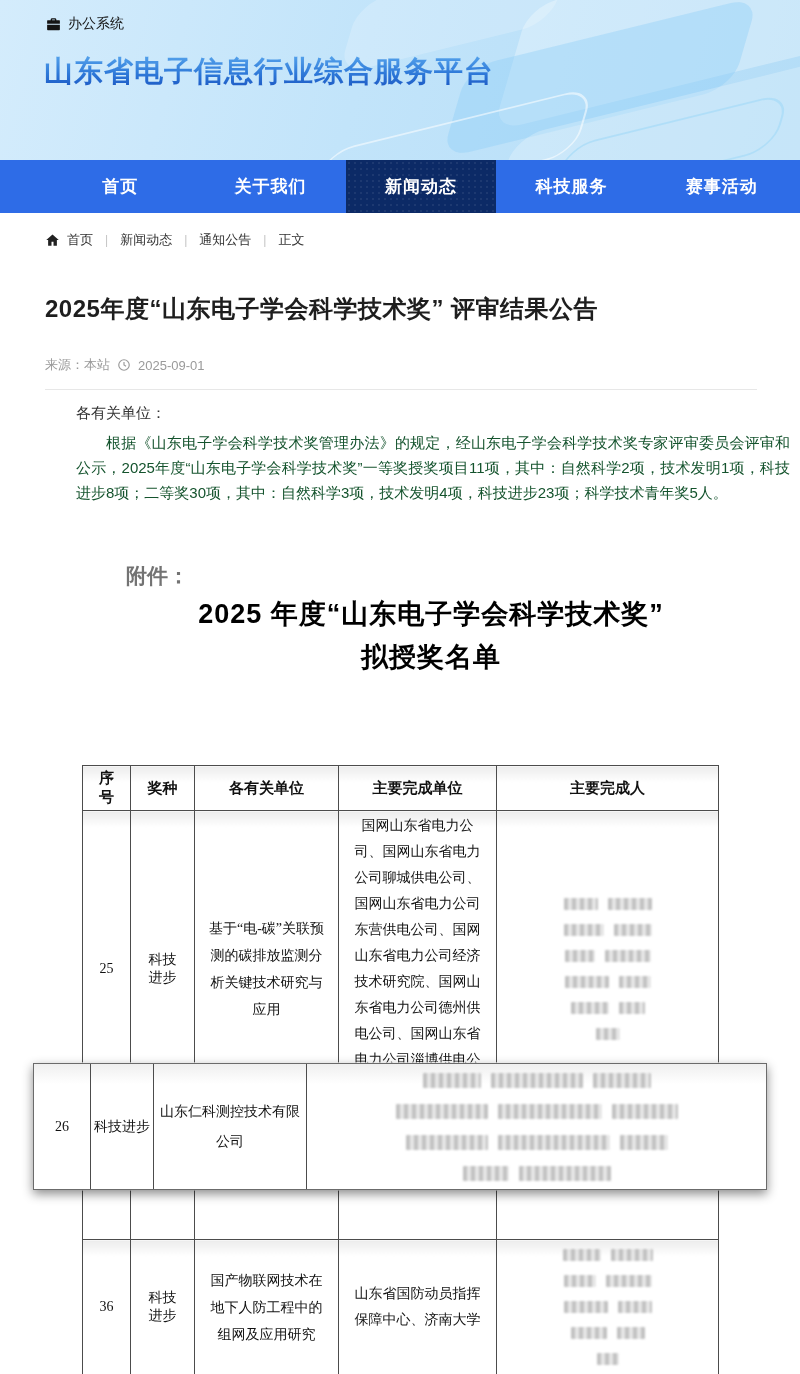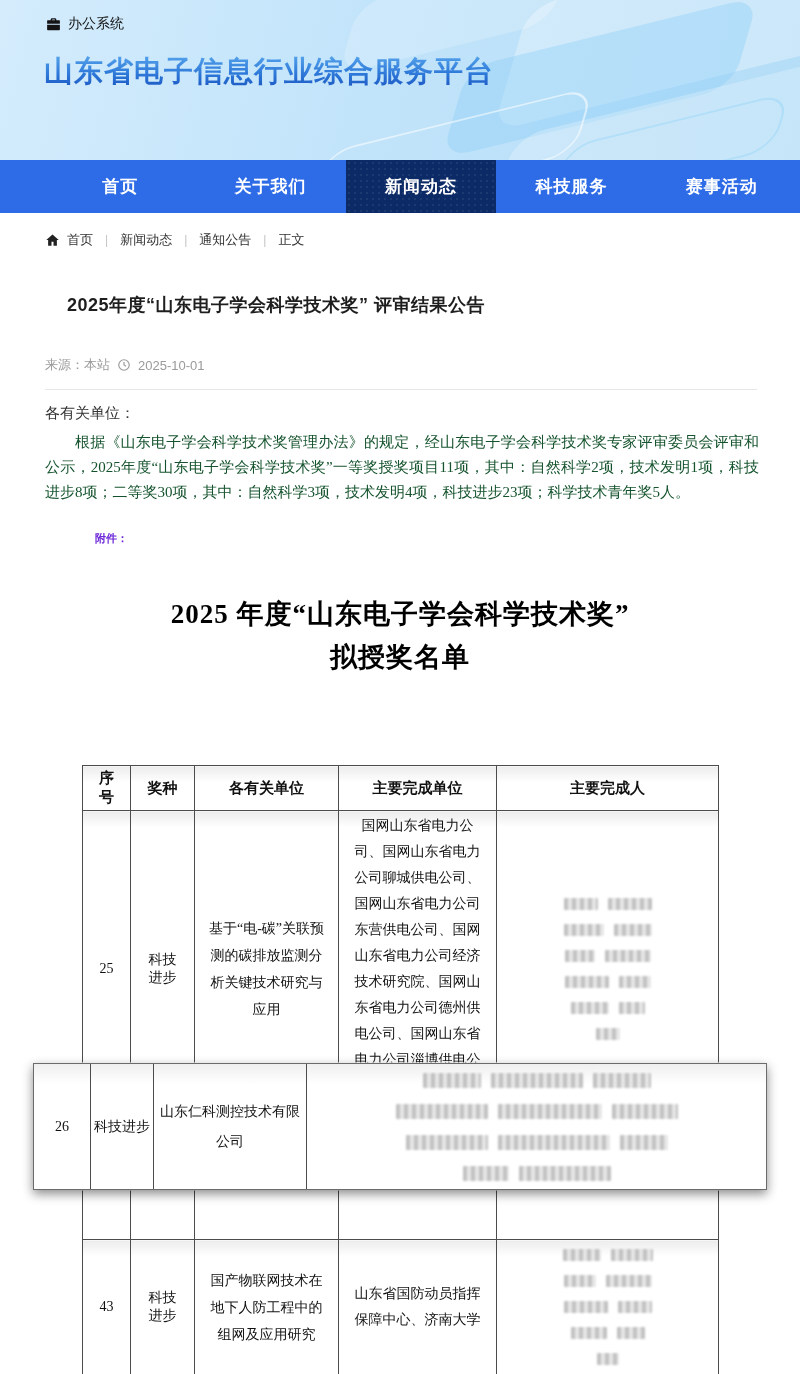--- a/index.html
+++ b/index.html
@@ -51,30 +51,30 @@
     background-size:6px 6px;
   }
 
   
   .crumbs { position:absolute; left:45px; top:231px; display:flex; align-items:center; font-size:13px; color:#333; }
   .crumbs svg { width:15px; height:15px; fill:#222; margin-right:7px; }
   .crumb { cursor:pointer; }
   .crumb-sep { color:#c4c4c4; margin:0 12px; font-size:12px; }
 
   
-  .art-title { position:absolute; left:45px; top:293px; width:712px; font-size:18px; font-weight:800; color:#1e1e1e; letter-spacing:0.5px;margin-left:22px; }
+  .art-title { position:absolute; left:45px; top:293px; width:712px; font-size:24px; font-weight:800; color:#1e1e1e; letter-spacing:0.5px; }
   .art-meta { position:absolute; left:45px; top:356px; display:flex; align-items:center; gap:7px; font-size:13px; color:#9a9a9a; }
   .art-meta svg { width:14px; height:14px; stroke:#9a9a9a; fill:none; stroke-width:2; }
   .rule { position:absolute; left:45px; top:389px; width:712px; height:1px; background:#e7e7e7; }
 
   
-  .doc-font { font-family:Liberation Serif, serif; }
+  .doc-font { font-family:Liberation Sans, sans-serif;margin-left:31px; }
   .salutation { position:absolute; left:45px; top:404px; font-size:15px; color:#333; }
   .body-p { position:absolute; left:45px; top:430px; width:714px; font-size:15px; line-height:25px; color:#14532d; text-indent:2em; text-align:justify; }
-  .attach { position:absolute; left:95px; top:531px; font-size:11px; font-weight:600; color:#6d28d9; }
+  .attach { position:absolute; left:95px; top:562px; font-size:21px; font-weight:600; color:#737373; }
   .list-title { position:absolute; left:0; width:800px; text-align:center; font-weight:700; color:#000; font-size:27px; letter-spacing:1px; }
   .lt1 { top:596px; }
   .lt2 { top:639px; }
 
   
   table.award {
     position:absolute; left:82px; top:765px; width:636px;
     border-collapse:collapse; table-layout:fixed;
     font-family:"Liberation Serif", serif; color:#111;
   }
@@ -164,21 +164,21 @@
     <span class="crumb">正文</span>
   </div>
 
   <h1 class="art-title">2025年度“山东电子学会科学技术奖” 评审结果公告</h1>
   <div class="art-meta">
     <span>来源：本站</span>
     <svg viewBox="0 0 24 24">
         <circle cx="12" cy="12" r="9"></circle>
         <path d="M12 7v5l3.5 2"></path>
       </svg>
-    <span>2025-10-01</span>
+    <span>2025-09-01</span>
   </div>
   <div class="rule"></div>
 
   <div class="salutation doc-font">各有关单位：</div>
   <div class="body-p doc-font">根据《山东电子学会科学技术奖管理办法》的规定，经山东电子学会科学技术奖专家评审委员会评审和公示，2025年度“山东电子学会科学技术奖”一等奖授奖项目11项，其中：自然科学2项，技术发明1项，科技进步8项；二等奖30项，其中：自然科学3项，技术发明4项，科技进步23项；科学技术青年奖5人。</div>
   <div class="attach doc-font">附件：</div>
   <div class="list-title doc-font lt1">2025 年度“山东电子学会科学技术奖”</div>
   <div class="list-title doc-font lt2">拟授奖名单</div>
 
   <table class="award">
@@ -231,21 +231,21 @@
       </td>
     </tr>
     <tr style="height:112px">
       <td></td>
           <td></td>
           <td></td>
           <td></td>
           <td></td>
     </tr>
     <tr style="height:128px">
-      <td>43</td>
+      <td>36</td>
       <td>科技进步</td>
       <td class="cell-proj">国产物联网技术在地下人防工程中的组网及应用研究</td>
       <td class="cell-org">山东省国防动员指挥保障中心、济南大学</td>
       <td>
         <div class="blur-wrap">
               <div class="blur-line">
                 <span class="blur-seg" style="width: 38px;"></span>
                 <span class="blur-seg" style="width: 42px;"></span>
               </div>
               <div class="blur-line">

